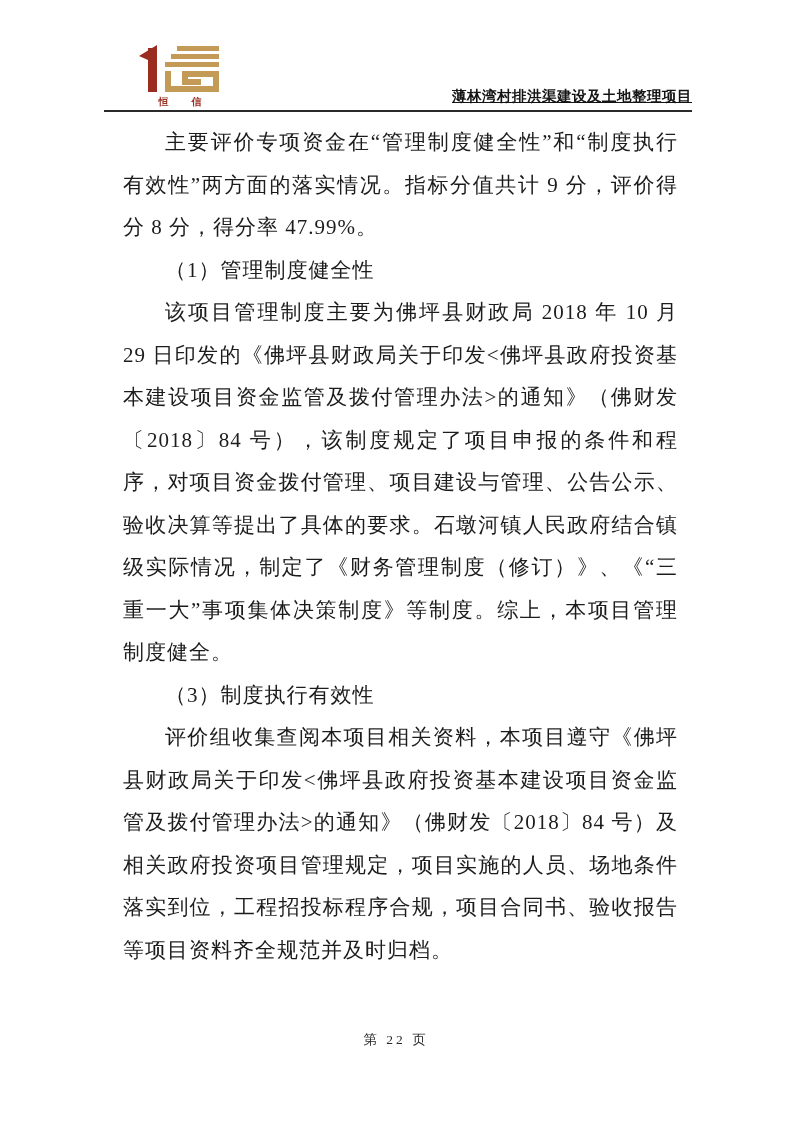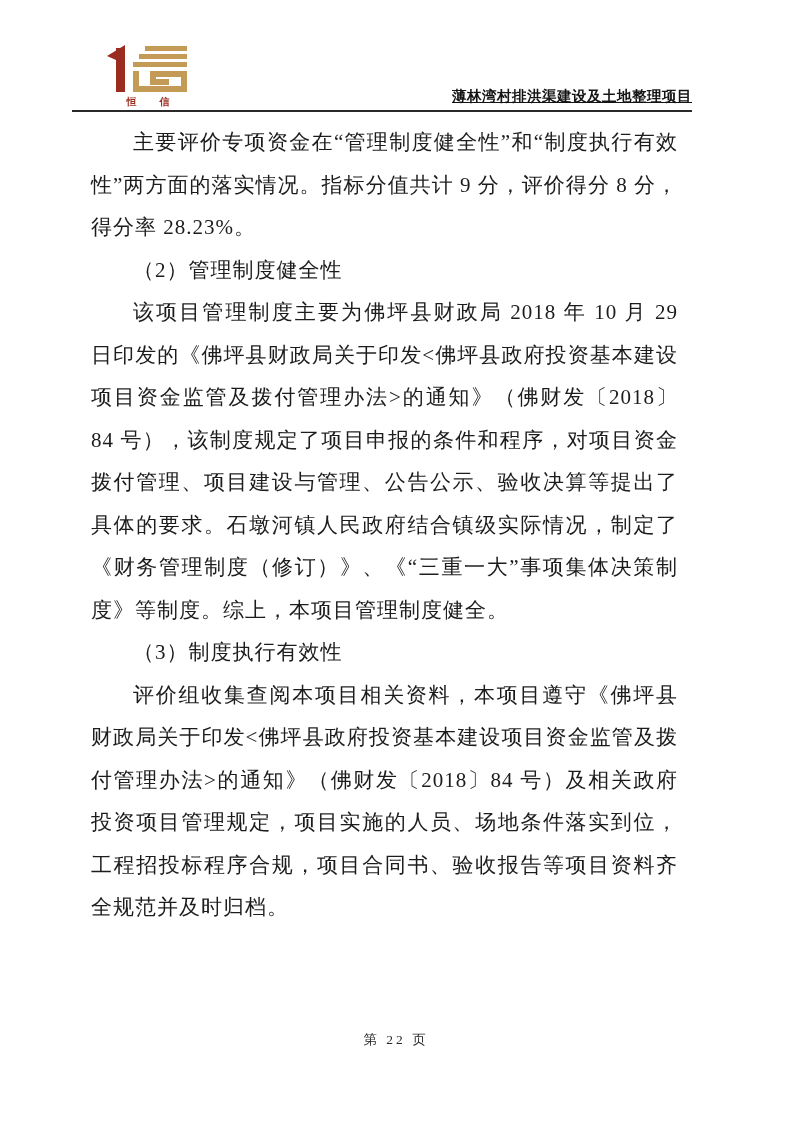--- a/index.html
+++ b/index.html
@@ -8,21 +8,21 @@
     background: #ffffff;
     font-family: "Liberation Serif", "DejaVu Serif", serif;
   }
   .page {
     position: relative;
     width: 792px;
     height: 1121px;
     margin: 0 auto;
     background: #ffffff;
     box-sizing: border-box;
-    padding: 42px 100px 0 72px;
+    padding: 42px 100px 0 104px;
     overflow: hidden;
   }
   
   .header {
     position: relative;
     height: 66px;
   }
   .logo {
     position: absolute;
     left: 28px;
@@ -104,22 +104,22 @@
         <path d="M33,29 V47 H81 V32 H50 V40 H66" fill="none" stroke="#c39b57" stroke-width="6"></path>
       </svg>
       <div class="logo-text">恒 信</div>
     </div>
     <div class="header-title">薄林湾村排洪渠建设及土地整理项目</div>
   </header>
 
   <div class="header-rule"></div>
 
   <main class="doc-body">
-    <p class="para">主要评价专项资金在“管理制度健全性”和“制度执行有效性”两方面的落实情况。指标分值共计 9 分，评价得分 8 分，得分率 28.23%。</p>
-    <p class="para">（2）管理制度健全性</p>
+    <p class="para">主要评价专项资金在“管理制度健全性”和“制度执行有效性”两方面的落实情况。指标分值共计 9 分，评价得分 8 分，得分率 47.99%。</p>
+    <p class="para">（1）管理制度健全性</p>
     <p class="para">该项目管理制度主要为佛坪县财政局 2018 年 10 月 29 日印发的《佛坪县财政局关于印发&lt;佛坪县政府投资基本建设项目资金监管及拨付管理办法&gt;的通知》（佛财发〔2018〕84 号），该制度规定了项目申报的条件和程序，对项目资金拨付管理、项目建设与管理、公告公示、验收决算等提出了具体的要求。石墩河镇人民政府结合镇级实际情况，制定了《财务管理制度（修订）》、《“三重一大”事项集体决策制度》等制度。综上，本项目管理制度健全。</p>
     <p class="para">（3）制度执行有效性</p>
     <p class="para">评价组收集查阅本项目相关资料，本项目遵守《佛坪县财政局关于印发&lt;佛坪县政府投资基本建设项目资金监管及拨付管理办法&gt;的通知》（佛财发〔2018〕84 号）及相关政府投资项目管理规定，项目实施的人员、场地条件落实到位，工程招投标程序合规，项目合同书、验收报告等项目资料齐全规范并及时归档。</p>
   </main>
 
   <footer class="footer">
     <span>第 22 页</span>
   </footer>
 
 </div>

